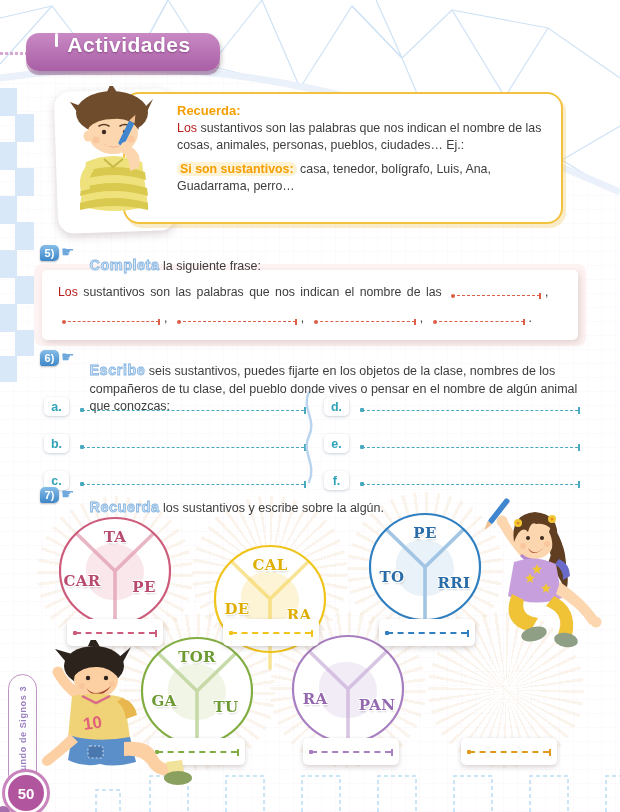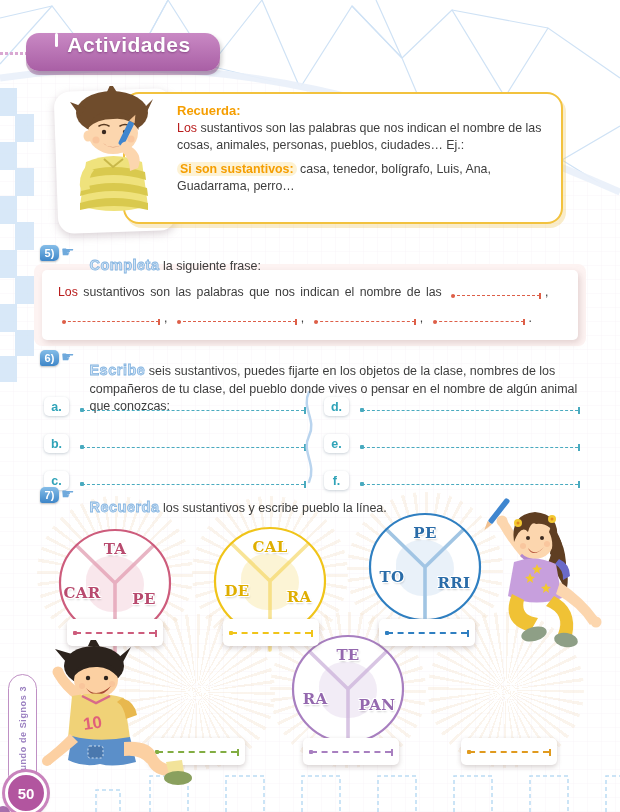--- a/index.html
+++ b/index.html
@@ -232,44 +232,44 @@
         <span class="wline"></span>
       </div>
   </div>
   <svg class="wave" width="16" height="98" viewBox="0 0 16 98">
     <path d="M8,2 C0,18 16,30 8,46 C0,62 16,74 8,92" stroke="#b9d4ee" stroke-width="2.5" fill="none" stroke-linecap="round"></path>
   </svg>
 
   <div class="ex-header" style="top:486px">
     <span class="badge">7)</span>
     <span class="hand">☛</span>
-    <p class="ex-text"><span class="verb">Recuerda</span> <span>los sustantivos y escribe pueblo la línea.</span></p>
+    <p class="ex-text"><span class="verb">Recuerda</span> <span>los sustantivos y escribe sobre la algún.</span></p>
   </div>
 
   <div class="rays" style="left:37px;top:496px;"></div>
   <div class="rays" style="left:192px;top:496px;"></div>
   <div class="rays" style="left:347px;top:492px;"></div>
   <div class="rays" style="left:119px;top:614px;"></div>
   <div class="rays" style="left:270px;top:612px;"></div>
   <div class="rays" style="left:428px;top:612px;"></div>
 
-  <div class="circle" style="left:56px;top:524px;">
+  <div class="circle" style="left:56px;top:512px;">
     <svg width="118" height="136" viewBox="0 0 118 136">
       <g stroke-width="2.2" fill="none" stroke="#cd5c7c">
         <ellipse cx="59" cy="59" rx="55" ry="53" fill="#ffffff"></ellipse>
         <path d="M59,59 L21,22 M59,59 L97,22 M59,59 L59,128" stroke-opacity="0.45" stroke-width="3.6" stroke-linecap="round"></path>
       </g>
     </svg>
     <div class="motif m0"></div>
     <span class="syl syl-top s0">TA</span>
     <span class="syl syl-left s0">CAR</span>
     <span class="syl syl-right s0">PE</span>
   </div>
 
-  <div class="circle" style="left:211px;top:522px;">
+  <div class="circle" style="left:211px;top:540px;">
     <svg width="118" height="136" viewBox="0 0 118 136">
       <g stroke-width="2.2" fill="none" stroke="#f0c419">
         <ellipse cx="59" cy="59" rx="55" ry="53" fill="#ffffff"></ellipse>
         <path d="M59,59 L21,22 M59,59 L97,22 M59,59 L59,128" stroke-opacity="0.45" stroke-width="3.6" stroke-linecap="round"></path>
       </g>
     </svg>
     <div class="motif m1"></div>
     <span class="syl syl-top s1">CAL</span>
     <span class="syl syl-left s1">DE</span>
     <span class="syl syl-right s1">RA</span>
@@ -281,30 +281,41 @@
         <ellipse cx="59" cy="59" rx="55" ry="53" fill="#ffffff"></ellipse>
         <path d="M59,59 L21,22 M59,59 L97,22 M59,59 L59,128" stroke-opacity="0.45" stroke-width="3.6" stroke-linecap="round"></path>
       </g>
     </svg>
     <div class="motif m2"></div>
     <span class="syl syl-top s2">PE</span>
     <span class="syl syl-left s2">TO</span>
     <span class="syl syl-right s2">RRI</span>
   </div>
 
+  <div class="circle" style="left:138px;top:632px;">
+    <svg width="118" height="136" viewBox="0 0 118 136">
+      <g stroke-width="2.2" fill="none" stroke="#82ad42">
+        <ellipse cx="59" cy="59" rx="55" ry="53" fill="#ffffff"></ellipse>
+        <path d="M59,59 L21,22 M59,59 L97,22 M59,59 L59,128" stroke-opacity="0.45" stroke-width="3.6" stroke-linecap="round"></path>
+      </g>
+    </svg>
+    <div class="motif m3"></div>
+    <span class="syl syl-top s3">TOR</span>
+    <span class="syl syl-left s3">GA</span>
+    <span class="syl syl-right s3">TU</span>
+  </div>
 
   <div class="circle" style="left:289px;top:630px;">
     <svg width="118" height="136" viewBox="0 0 118 136">
       <g stroke-width="2.2" fill="none" stroke="#a87fc0">
         <ellipse cx="59" cy="59" rx="55" ry="53" fill="#ffffff"></ellipse>
         <path d="M59,59 L21,22 M59,59 L97,22 M59,59 L59,128" stroke-opacity="0.45" stroke-width="3.6" stroke-linecap="round"></path>
       </g>
     </svg>
     <div class="motif m4"></div>
-    <span class="syl syl-top s4">TE</span>
     <span class="syl syl-left s4">RA</span>
     <span class="syl syl-right s4">PAN</span>
   </div>
 
 
   <div class="ans-box" style="left:67px;top:619px;">
       <div class="ans-line al0"></div>
     </div>
   <div class="ans-box" style="left:223px;top:619px;">
       <div class="ans-line al1"></div>

